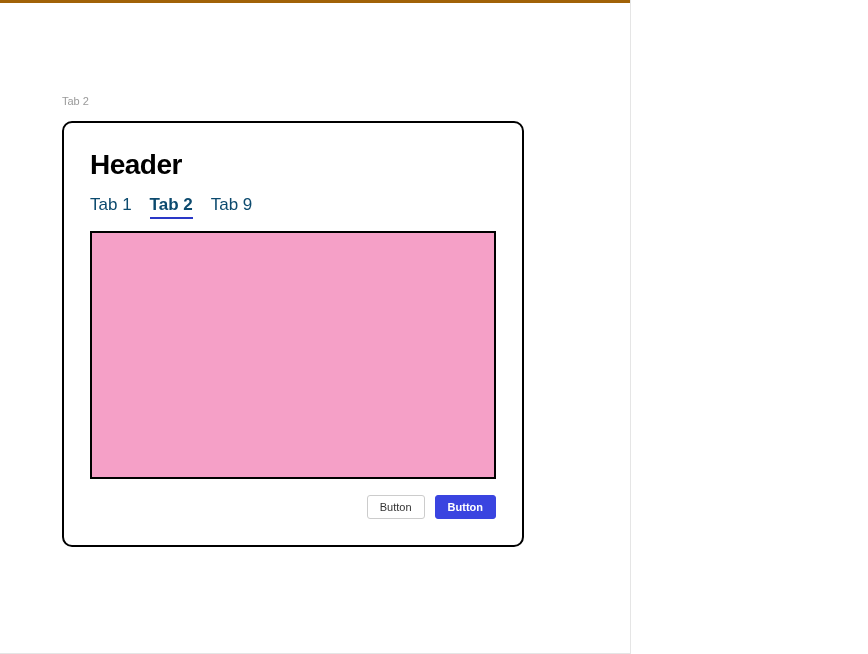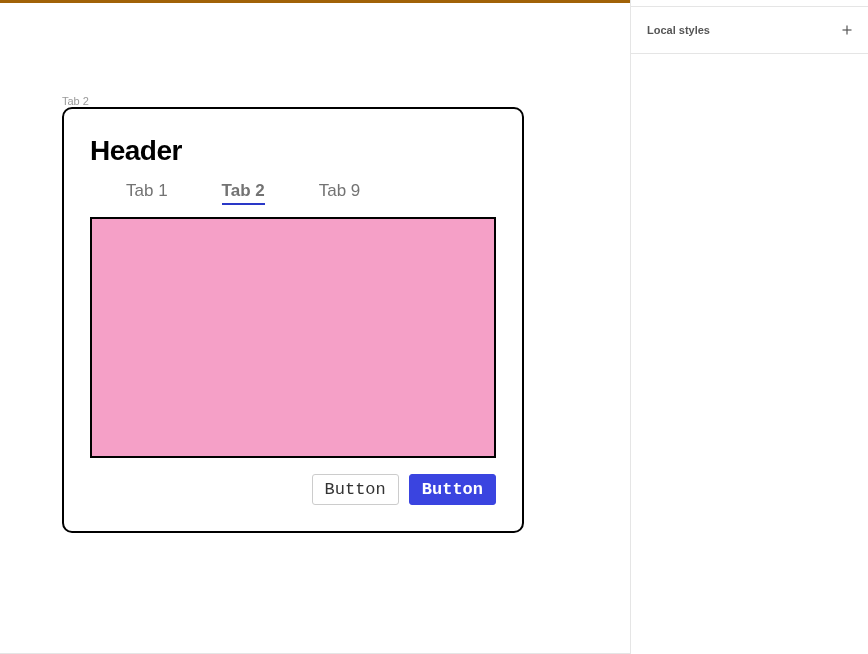--- a/index.html
+++ b/index.html
@@ -25,21 +25,21 @@
     .frame-label {
       position: absolute;
       left: 62px;
       top: 92px;
       font-size: 11px;
       color: #9a9a9a;
     }
     .frame {
       position: absolute;
       left: 62px;
-      top: 104px;
+      top: 118px;
       width: 462px;
       height: 426px;
       border: 2px solid #000;
       border-radius: 10px;
       background: #fff;
       padding: 26px;
       display: flex;
       flex-direction: column;
     }
     .header-title {
@@ -49,46 +49,45 @@
       letter-spacing: -0.5px;
       margin-bottom: 14px;
     }
     .tabs-row {
       display: flex;
       gap: 18px;
       margin-bottom: 12px;
     }
     .tab {
       font-size: 17px;
-      color: #737373;
+      color: #0c4a6e;
       padding-bottom: 2px;
       cursor: pointer;
-      margin-left: 36px;
     }
     .tab.active {
       font-weight: 700;
       border-bottom: 2px solid #2a38c7;
     }
     .content-box {
       flex: 1;
       border: 2px solid #000;
       background: #f5a0c7;
       margin-bottom: 16px;
     }
     .buttons-row {
       display: flex;
       justify-content: flex-end;
       gap: 10px;
     }
     .btn {
-      font-size: 17px;
+      font-size: 11px;
       padding: 5px 12px;
       border-radius: 3px;
       cursor: pointer;
-      font-family: Liberation Mono, monospace;
+      font-family: Liberation Sans, sans-serif;
     }
     .btn-secondary {
       background: #fff;
       border: 1px solid #ccc;
       color: #333;
     }
     .btn-primary {
       background: #3a44e0;
       border: 1px solid #3a44e0;
       color: #fff;
@@ -151,22 +150,13 @@
     </div>
     <div class="content-box"></div>
     <div class="buttons-row">
       <button class="btn btn-secondary">Button</button>
       <button class="btn btn-primary">Button</button>
     </div>
   </div>
 </div>
 
 <div class="sidebar">
-  <div class="sidebar-section">
-    <span class="sidebar-label">Local styles</span>
-    <span class="sidebar-icon">
-      <svg viewBox="0 0 12 12">
-        <line x1="6" y1="1.5" x2="6" y2="10.5"></line>
-        <line x1="1.5" y1="6" x2="10.5" y2="6"></line>
-      </svg>
-    </span>
-  </div>
 </div>
 
 </body></html>

